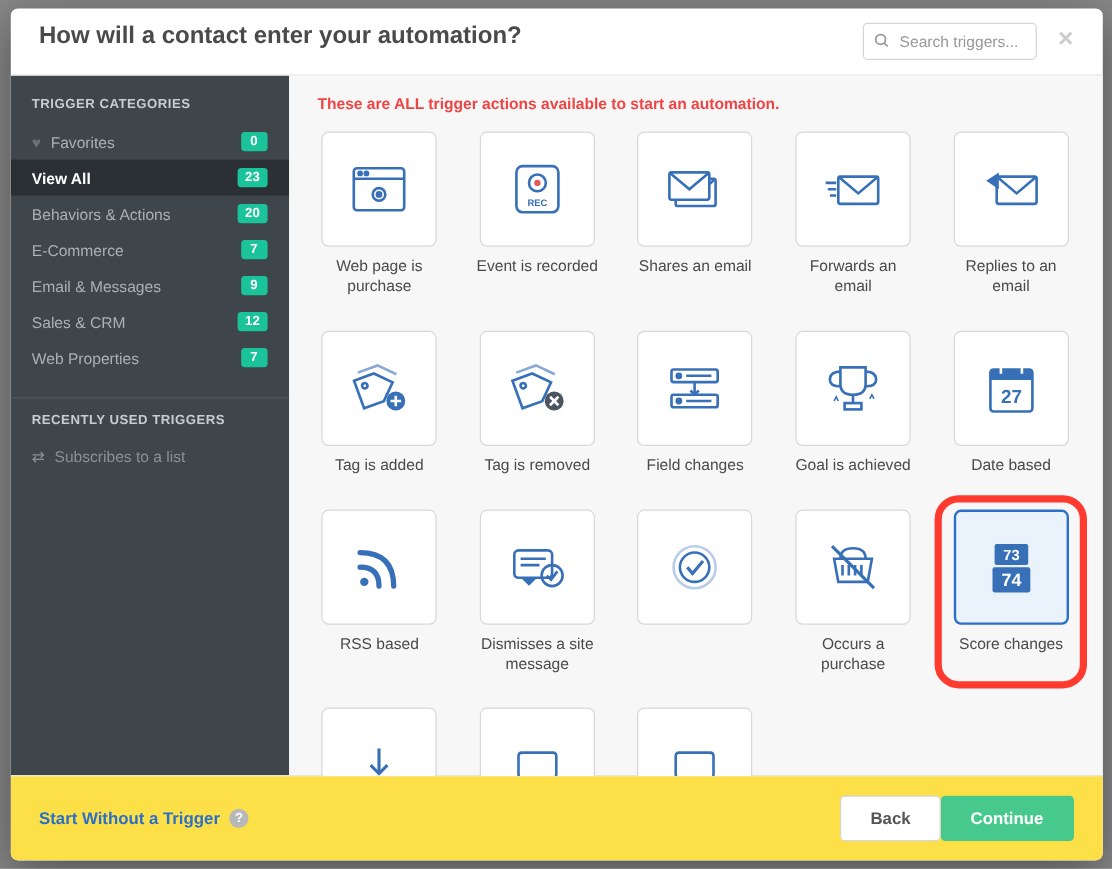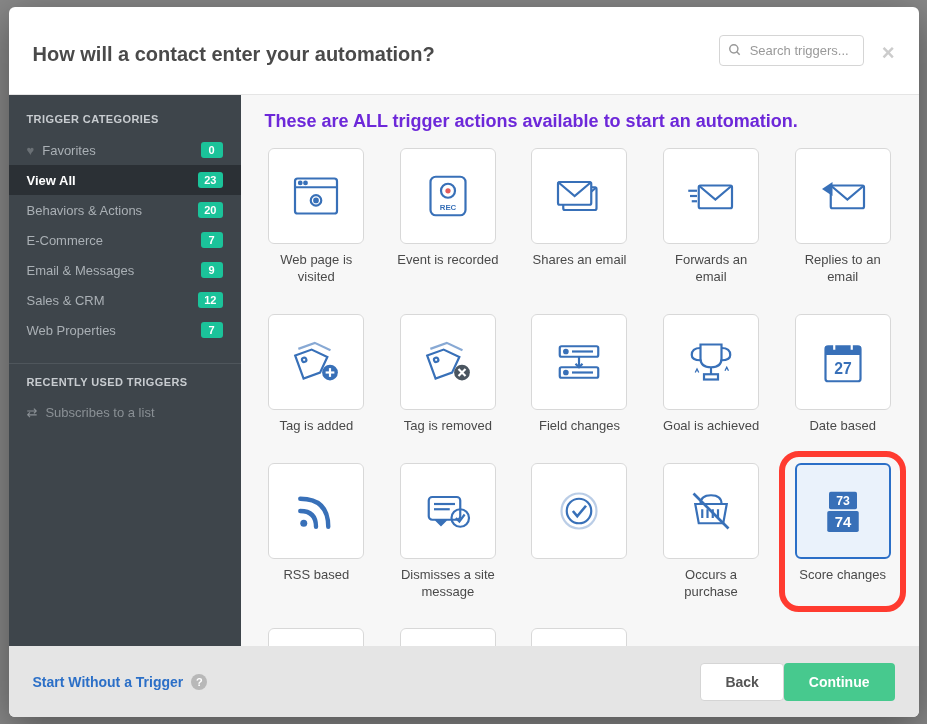--- a/index.html
+++ b/index.html
@@ -1,46 +1,46 @@
 <!DOCTYPE html>
 <html><head>
 <meta charset="utf-8">
 <style>
 * { box-sizing: border-box; margin: 0; padding: 0; }
 body { font-family: -apple-system, BlinkMacSystemFont, "Segoe UI", Helvetica, Arial, sans-serif; background: #888; display: flex; align-items: center; justify-content: center; height: 724px; width: 927px; overflow: hidden; }
 .modal { width: 910px; height: 710px; background: #fff; border-radius: 6px; box-shadow: 0 10px 40px rgba(0,0,0,0.4); display: flex; flex-direction: column; overflow: hidden; }
-.modal-header { display: flex; align-items: flex-end; padding: 28px 24px; border-bottom: 1px solid #e5e5e5; }
+.modal-header { display: flex; align-items: flex-start; padding: 12px 24px; border-bottom: 1px solid #e5e5e5; }
 .modal-title { font-size: 20px; font-weight: 600; color: #4a4a4a; flex: 1; }
 .search-wrap { position: relative; }
 .search-input { width: 145px; padding: 7px 10px 7px 30px; border: 1px solid #d5d5d5; border-radius: 4px; font-size: 13px; color: #555; }
 .search-input::placeholder { color: #999; }
 .search-icon { position: absolute; left: 9px; top: 8px; color: #999; }
 .close-icon { margin-left: 18px; color: #ccc; font-size: 22px; font-weight: bold; cursor: pointer; }
 .modal-body { flex: 1; display: flex; overflow: hidden; }
 .sidebar { width: 232px; background: #3e454b; color: #aab0b5; padding: 18px 0; font-size: 13px; overflow-y: auto; }
 .sb-heading { font-size: 11px; font-weight: 700; letter-spacing: 0.4px; color: #c8ccd0; padding: 0 18px 10px; }
 .sb-item { display: flex; align-items: center; padding: 7px 18px; cursor: pointer; }
 .sb-item.active { background: #2b3035; color: #fff; font-weight: 600; }
 .sb-item .lbl { flex: 1; }
 .sb-item .cnt { background: #1bc39a; color: #fff; font-size: 11px; font-weight: 700; border-radius: 3px; padding: 2px 6px; min-width: 22px; text-align: center; }
 .sb-item .heart { margin-right: 8px; color: #6a7075; }
 .sb-sep { margin: 18px 0 12px; border-top: 1px solid #4f565c; }
 .sb-recent { display: flex; align-items: center; padding: 7px 18px; color: #8a9095; cursor: pointer; }
 .sb-recent .swap { margin-right: 8px; }
 .main { flex: 1; background: #f7f7f7; display: flex; flex-direction: column; overflow: hidden; }
-.main-desc { padding: 16px 24px 8px; font-size: 18px; color: #6d28d9; font-weight: 600; }
+.main-desc { padding: 16px 24px 8px; font-size: 13px; color: #ef4444; font-weight: 600; }
 .grid-wrap { flex: 1; overflow-y: auto; padding: 8px 24px 16px; }
 .grid { display: grid; grid-template-columns: repeat(5, 1fr); gap: 28px 28px; }
 .tile { display: flex; flex-direction: column; align-items: center; cursor: pointer; }
 .tile-box { width: 96px; height: 96px; background: #fff; border: 1px solid #d8d8d8; border-radius: 6px; display: flex; align-items: center; justify-content: center; }
 .tile-box.selected { background: #eaf2fb; border: 2px solid #2b6fc7; }
 .tile-label { margin-top: 8px; font-size: 13px; color: #4a4a4a; text-align: center; line-height: 1.3; max-width: 110px; }
 .tile svg { width: 56px; height: 56px; }
 .highlight { border: 6px solid #ff3b30; border-radius: 20px; padding: 6px 6px 8px; margin: -12px; }
-.modal-footer { display: flex; align-items: center; padding: 16px 24px; border-top: 1px solid #e5e5e5; background: #e5e5e5; }
+.modal-footer { display: flex; align-items: center; padding: 16px 24px; border-top: 1px solid #e5e5e5; background: #fde047; }
 .start-without { color: #2b6fc7; font-weight: 700; font-size: 14px; cursor: pointer; display: flex; align-items: center; }
 .start-without .q { width: 16px; height: 16px; border-radius: 50%; background: #b8b8b8; color: #fff; font-size: 11px; display: inline-flex; align-items: center; justify-content: center; margin-left: 8px; }
 .footer-spacer { flex: 1; }
 .btn { padding: 10px 24px; border-radius: 4px; font-size: 14px; font-weight: 600; cursor: pointer; border: 1px solid transparent; }
 .btn-back { background: #fff; border-color: #d5d5d5; color: #555; }
 .btn-continue { background: #47c98e; color: #fff; }
 </style>
 </head>
 <body>
 
@@ -111,21 +111,21 @@
               <div class="tile-box">
                 <svg viewBox="0 0 64 64" fill="none" stroke="#3870b8" stroke-width="2.5">
                   <rect x="8" y="12" width="48" height="40" rx="3"></rect>
                   <line x1="8" y1="22" x2="56" y2="22"></line>
                   <circle cx="14" cy="17" r="1.5" fill="#3870b8"></circle>
                   <circle cx="20" cy="17" r="1.5" fill="#3870b8"></circle>
                   <circle cx="32" cy="37" r="6" fill="none"></circle>
                   <circle cx="32" cy="37" r="2" fill="#3870b8"></circle>
                 </svg>
               </div>
-              <div class="tile-label">Web page is visited</div>
+              <div class="tile-label">Web page is purchase</div>
             </div>
             <div class="tile">
               <div class="tile-box">
                 <svg viewBox="0 0 64 64" fill="none" stroke="#3870b8" stroke-width="2.5">
                   <rect x="12" y="10" width="40" height="44" rx="6"></rect>
                   <circle cx="32" cy="26" r="8"></circle>
                   <circle cx="32" cy="26" r="3" fill="#e25b5b" stroke="none"></circle>
                   <text x="32" y="48" text-anchor="middle" font-size="9" font-weight="700" fill="#3870b8" stroke="none">REC</text>
                 </svg>
               </div>

